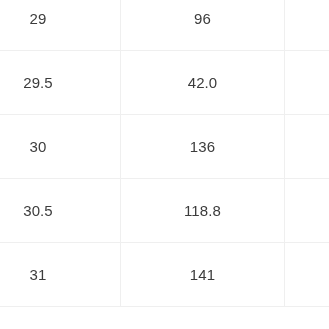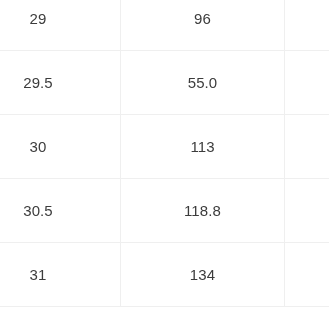--- a/index.html
+++ b/index.html
@@ -63,34 +63,34 @@
   <div class="table-viewport">
     <table class="size-table">
       <tbody>
         <tr>
           <td class="col-1">29</td>
           <td class="col-2">96</td>
           <td class="col-3">61</td>
         </tr>
         <tr>
           <td class="col-1">29.5</td>
-          <td class="col-2">55.0</td>
+          <td class="col-2">42.0</td>
           <td class="col-3">62.5</td>
         </tr>
         <tr>
           <td class="col-1">30</td>
-          <td class="col-2">113</td>
+          <td class="col-2">136</td>
           <td class="col-3">64</td>
         </tr>
         <tr>
           <td class="col-1">30.5</td>
           <td class="col-2">118.8</td>
           <td class="col-3">65.5</td>
         </tr>
         <tr>
           <td class="col-1">31</td>
-          <td class="col-2">134</td>
+          <td class="col-2">141</td>
           <td class="col-3">67</td>
         </tr>
       </tbody>
     </table>
   </div>
 </div>
 
 </body></html>

